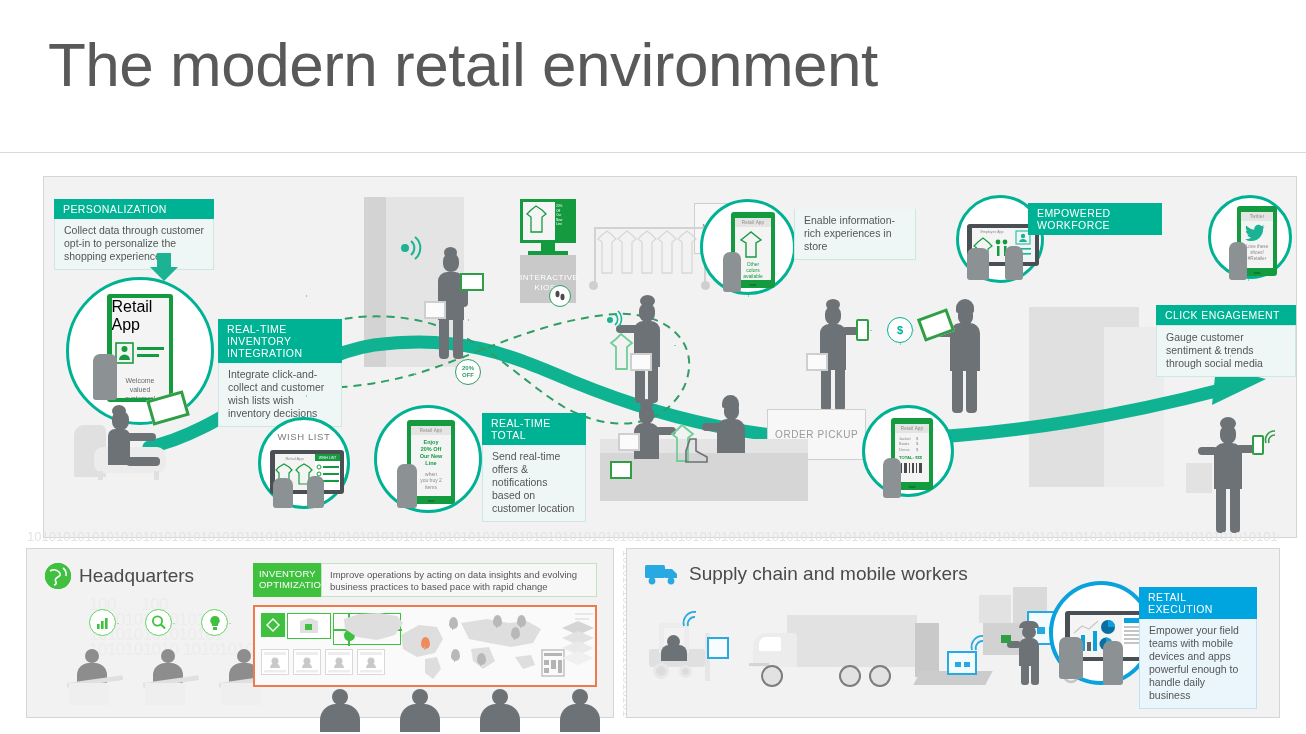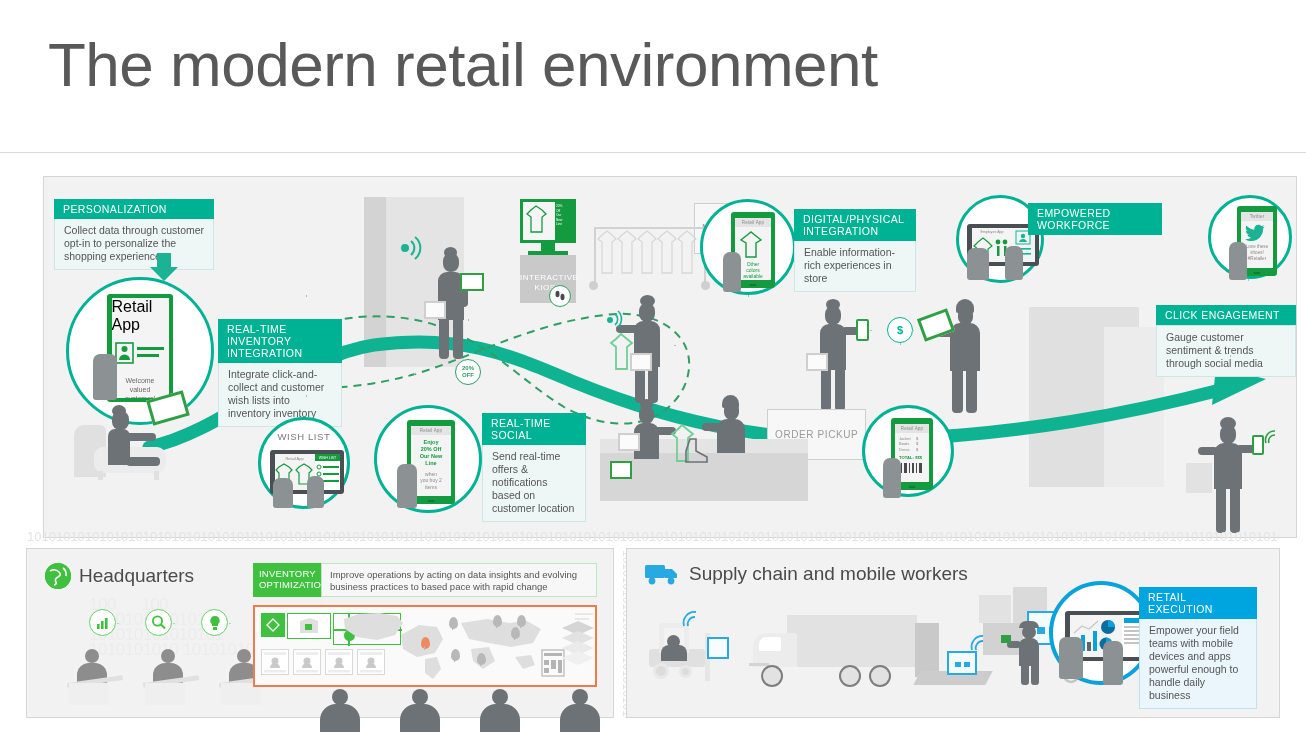--- a/index.html
+++ b/index.html
@@ -257,21 +257,21 @@
       <div class="p-arm" style="left:52px; top:34px; width:30px; height:8px; background:#6d7276; border-radius:4px;"></div>
       <div class="p-leg" style="left:52px; top:58px; width:34px; height:9px; background:#6d7276; border-radius:4px;"></div>
     </div>
     <div style="position:absolute; left:105px; top:218px; width:38px; height:26px; border:3px solid #2f9e45; transform:rotate(-16deg); background:#ffffff;"></div>
 
 
     <div class="dot-line v" style="left:262px; top:118px; height:24px;"></div>
 
     <div class="callout" style="left:174px; top:142px; width:124px;">
       <div class="c-head">REAL-TIME INVENTORY INTEGRATION</div>
-      <div class="c-body">Integrate click-and-collect and customer wish lists into inventory inventory</div>
+      <div class="c-body">Integrate click-and-collect and customer wish lists wish inventory decisions</div>
     </div>
     <div class="dot-line v" style="left:262px; top:218px; height:24px;"></div>
 
     <div class="node" style="left:214px; top:240px; width:92px; height:92px;">
       <div class="node-label" style="top:11px;">WISH  LIST</div>
       <div class="tablet dark" style="left:9px; top:30px; width:74px; height:44px;">
         <div class="screen">
           <div style="flex:1; position:relative;">
             <div style="font-size:4px; color:#8a8a8a; text-align:center; padding-top:2px;">Retail App</div>
             <svg width="40" height="26" style="margin:1px auto; display:block;">
@@ -307,21 +307,21 @@
           <div style="text-align:center; font-size:5px; line-height:6.5px; color:#8a8a8a; white-space:pre-line;"> when
 you buy 2
 items</div>
         </div>
         <div class="home"></div>
       </div>
       <div class="hand" style="left:20px; top:56px; width:20px; height:44px;"></div>
     </div>
 
     <div class="callout" style="left:438px; top:236px; width:104px;">
-      <div class="c-head">REAL-TIME SOCIAL</div>
+      <div class="c-head">REAL-TIME TOTAL</div>
       <div class="c-body">Send real-time offers &amp; notifications based on customer location</div>
     </div>
 
     <div class="badge" style="left:411px; top:182px; width:26px; height:26px;">
       <span>20%</span>
       <span>OFF</span>
     </div>
     <div class="dot-line v" style="left:424px; top:142px; height:40px;"></div>
     <div class="dot-line v" style="left:370px; top:196px; height:34px;"></div>
     <div class="dot-line" style="left:370px; top:196px; width:42px;"></div>
@@ -408,21 +408,20 @@
           </svg>
           <div style="text-align:center; font-size:5px; line-height:6px; color:#159b3f; white-space:pre-line; margin-top:1px;">Other
 colors
 available</div>
         </div>
         <div class="home"></div>
       </div>
       <div class="hand" style="left:20px; top:50px; width:18px; height:40px;"></div>
     </div>
     <div class="callout" style="left:750px; top:32px; width:122px;">
-      <div class="c-head">DIGITAL/PHYSICAL INTEGRATION</div>
       <div class="c-body">Enable information-rich experiences in store</div>
     </div>
     <div class="dot-line v" style="left:704px; top:118px; height:50px;"></div>
     <div class="dot-line" style="left:630px; top:168px; width:76px;"></div>
 
     <div class="person" style="left:760px; top:122px; width:70px; height:118px;">
       <div class="p-bun" style="left:22px; top:0; width:14px; height:11px;"></div>
       <div class="p-head" style="left:21px; top:7px; width:16px; height:19px; border-radius:8px;"></div>
       <div class="p-body" style="left:16px; top:25px; width:26px; height:46px; border-radius:9px 9px 0 0;"></div>
       <div class="p-arm" style="left:38px; top:28px; width:22px; height:8px; border-radius:4px;"></div>

